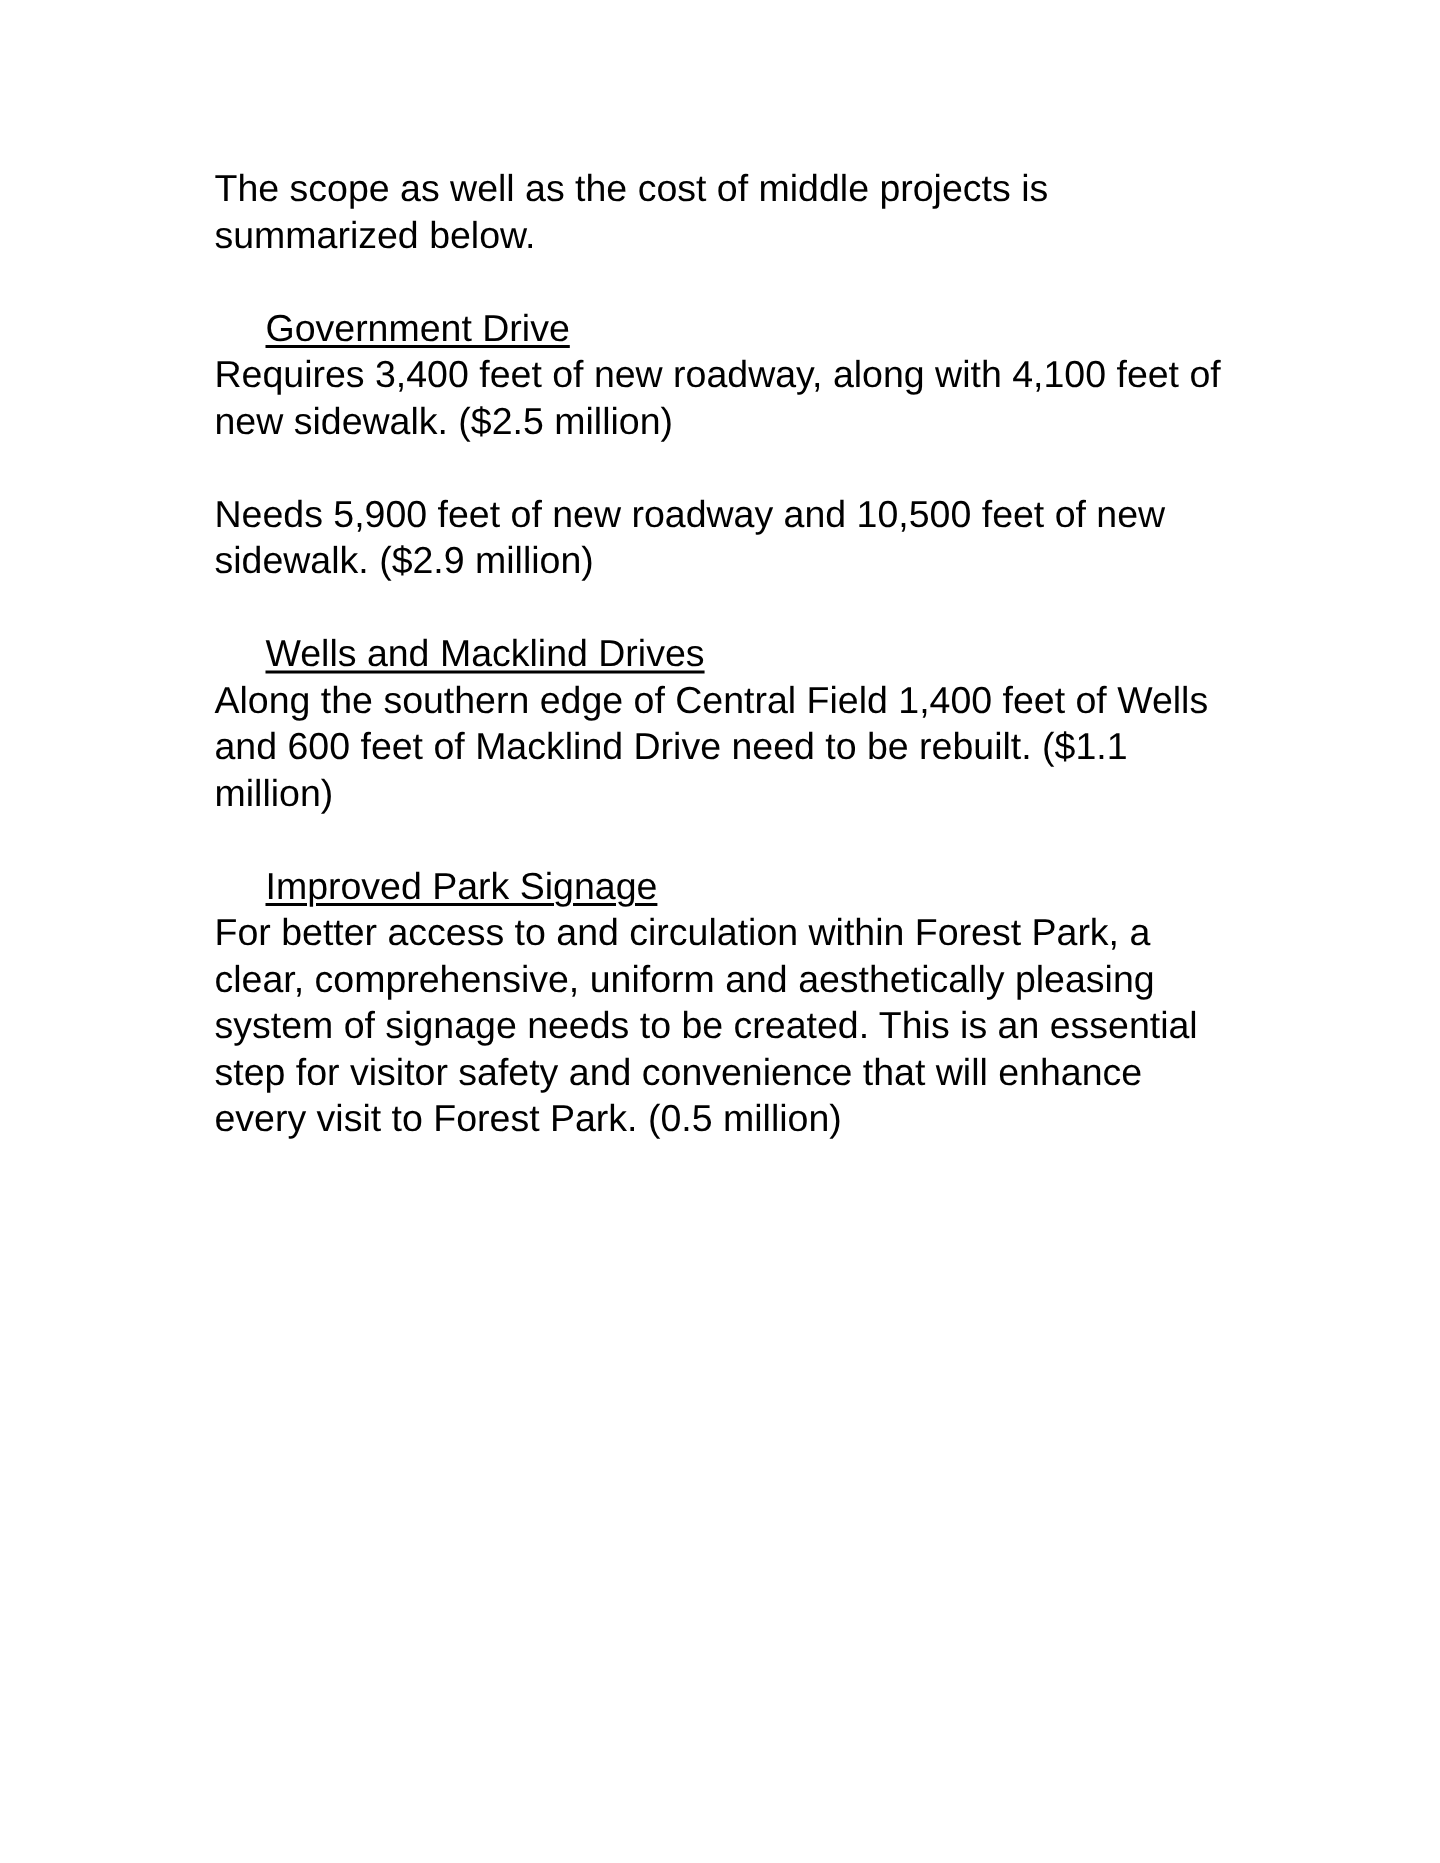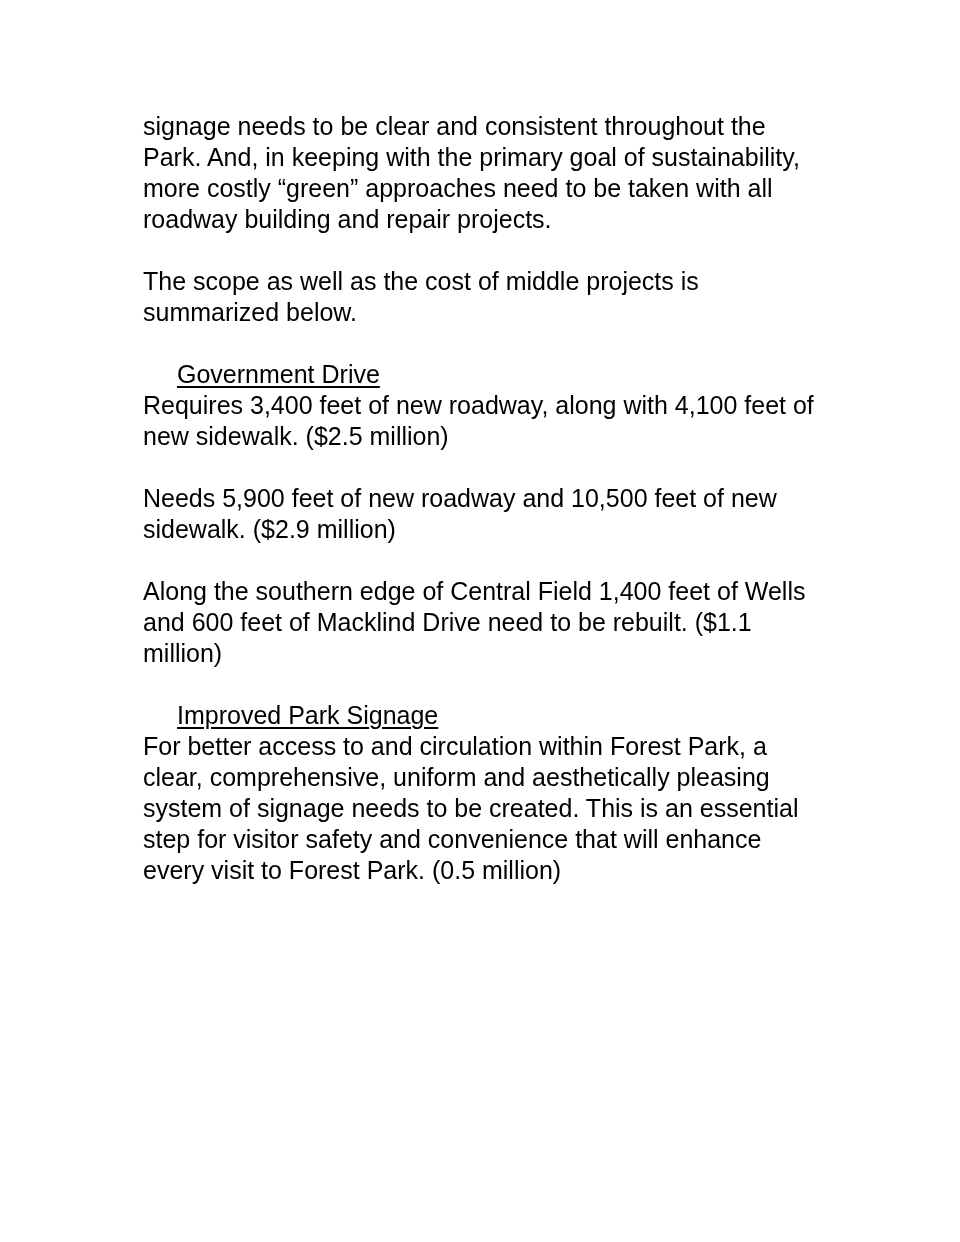--- a/index.html
+++ b/index.html
@@ -40,40 +40,37 @@
     text-underline-offset: 3px;
     margin-left: 34px;
   }
 </style>
 </head>
 <body>
 
 <div class="page">
   <div class="textblock">
 
-    <p class="para">signage needs to be clear and consistent throughout the
-Park. And, in keeping with the primary goal of sustainability,
-more costly “green” approaches need to be taken with all
-roadway building and repair projects.</p>
 
     <p class="para">The scope as well as the cost of middle projects is
 summarized below.</p>
 
     <div class="sec">
       <div class="heading">Government Drive</div>
       <p class="para">Requires 3,400 feet of new roadway, along with 4,100 feet of
 new sidewalk. ($2.5 million)</p>
     </div>
 
     <div class="sec">
       <p class="para">Needs 5,900 feet of new roadway and 10,500 feet of new
 sidewalk. ($2.9 million)</p>
     </div>
 
     <div class="sec">
+      <div class="heading">Wells and Macklind Drives</div>
       <p class="para">Along the southern edge of Central Field 1,400 feet of Wells
 and 600 feet of Macklind Drive need to be rebuilt. ($1.1
 million)</p>
     </div>
 
 
     <div class="sec">
       <div class="heading">Improved Park Signage</div>
       <p class="para">For better access to and circulation within Forest Park, a
 clear, comprehensive, uniform and aesthetically pleasing

